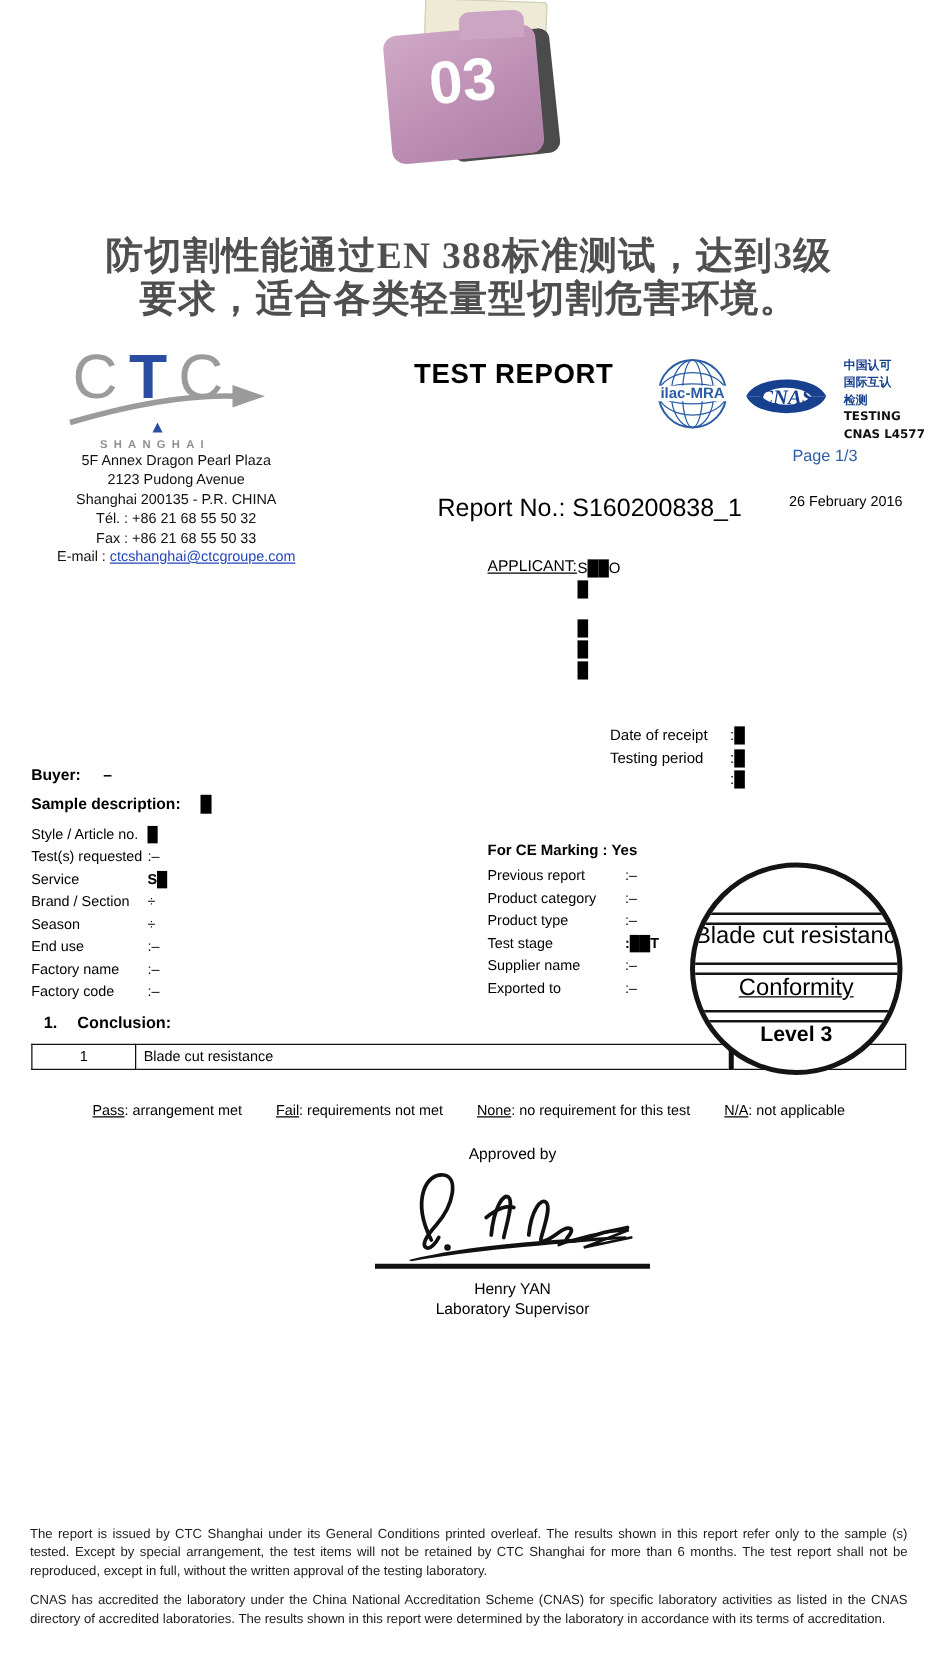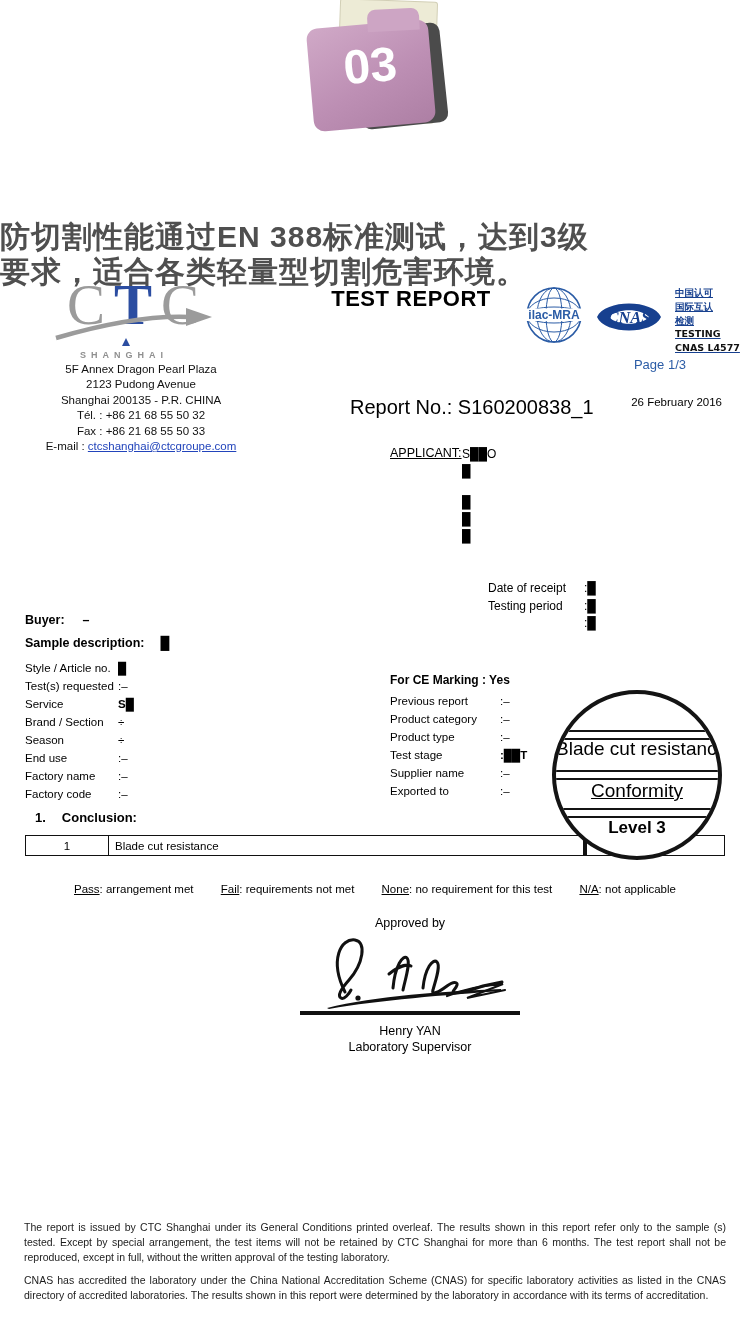--- a/index.html
+++ b/index.html
@@ -14,48 +14,48 @@
                    background:#4b4b4b; border-radius:9px; transform:rotate(-6deg); }
   .folder-front { position:absolute; left:8px; top:24px; width:122px; height:103px;
                   background:linear-gradient(155deg,#d0a9c7 0%,#bd8fb4 55%,#ad7fa4 100%);
                   border-radius:11px; transform:rotate(-5deg); }
   .folder-front::before { content:""; position:absolute; top:-13px; right:8px; width:52px; height:22px;
                   background:#cda5c4; border-radius:8px 8px 0 0; transform:rotate(2deg); }
   .folder-num { position:absolute; left:0; top:14px; width:100%; text-align:center;
                 font-size:48px; font-weight:bold; color:#fff; }
 
   
-  .headline { position:absolute; left:0; top:188px; width:100%; text-align:left;
+  .headline { position:absolute; left:0; top:188px; width:100%; text-align:center;
               font-size:30px; font-weight:bold; color:#4f4f4f; line-height:1.15; letter-spacing:1px;
-              font-family:Liberation Sans, sans-serif;margin-top:32px; }
+              font-family:Liberation Serif, serif; }
 
   
   .ctc { position:absolute; left:58px; top:276px; width:150px; height:86px; }
-  .ctc-letters { font-family:Liberation Serif, serif; font-size:57px; line-height:1;text-align:right; }
+  .ctc-letters { font-family:Liberation Sans, sans-serif; font-size:50px; line-height:1; }
   .ctc-c { color:#9b9b9b; margin-right:9px; }
   .ctc-t { color:#2b4da1; margin-right:9px; font-weight:bold; }
   .ctc-arrow { position:absolute; left:-6px; top:30px; }
   .ctc-anchor { position:absolute; left:64px; top:62px; width:0; height:0;
                 border-left:4px solid transparent; border-right:4px solid transparent;
                 border-bottom:8px solid #2b4da1; }
   .ctc-city { position:absolute; left:2px; top:74px; width:128px; text-align:center;
               font-size:9px; font-weight:bold; letter-spacing:5px; color:#8f8f8f; }
 
   .address { position:absolute; left:16px; top:362px; width:250px; text-align:center;
              font-size:11.5px; line-height:1.34; color:#111; }
   .address a { color:#2244bb; text-decoration:underline; }
 
   .title { position:absolute; left:0; top:286px; width:750px; text-align:center;
            font-size:22px; font-weight:bold; letter-spacing:0.5px;margin-left:36px; }
 
   
   .accred { position:absolute; left:525px; top:286px; display:flex; align-items:flex-start; gap:9px; }
   .cnas-logo { margin-top:9px; }
   .cnas-text { font-size:9.5px; font-weight:bold; color:#17408f; line-height:1.45; white-space:nowrap;
-               font-family:"DejaVu Sans","Liberation Sans",sans-serif;text-decoration:underline; }
+               font-family:"DejaVu Sans","Liberation Sans",sans-serif; }
   .cnas-text .blk { color:#111; }
   .page-num { position:absolute; right:64px; top:357px; color:#2b5ca6; font-size:13px; }
 
   
   .report-no { position:absolute; left:350px; top:396px; font-size:20px; }
   .report-date { position:absolute; right:28px; top:396px; font-size:11.5px; }
   .applicant-label { position:absolute; left:390px; top:446px; font-size:12.5px; text-decoration:underline; }
   .applicant-vals { position:absolute; left:462px; top:446px; font-size:12px; line-height:17px; }
   .applicant-vals .gap { margin-top:14px; }
 

